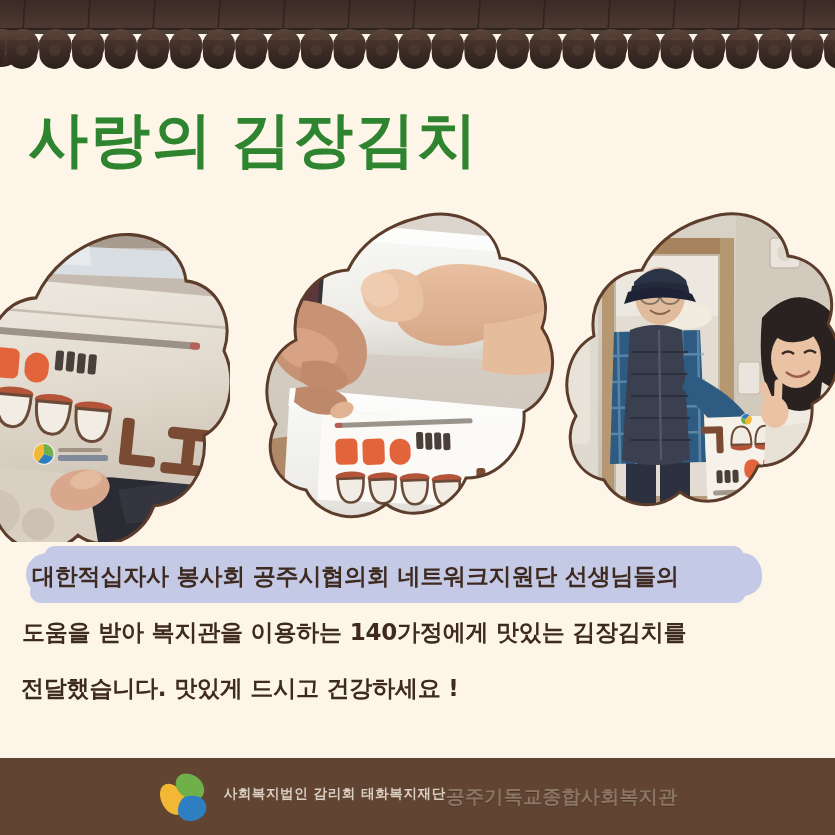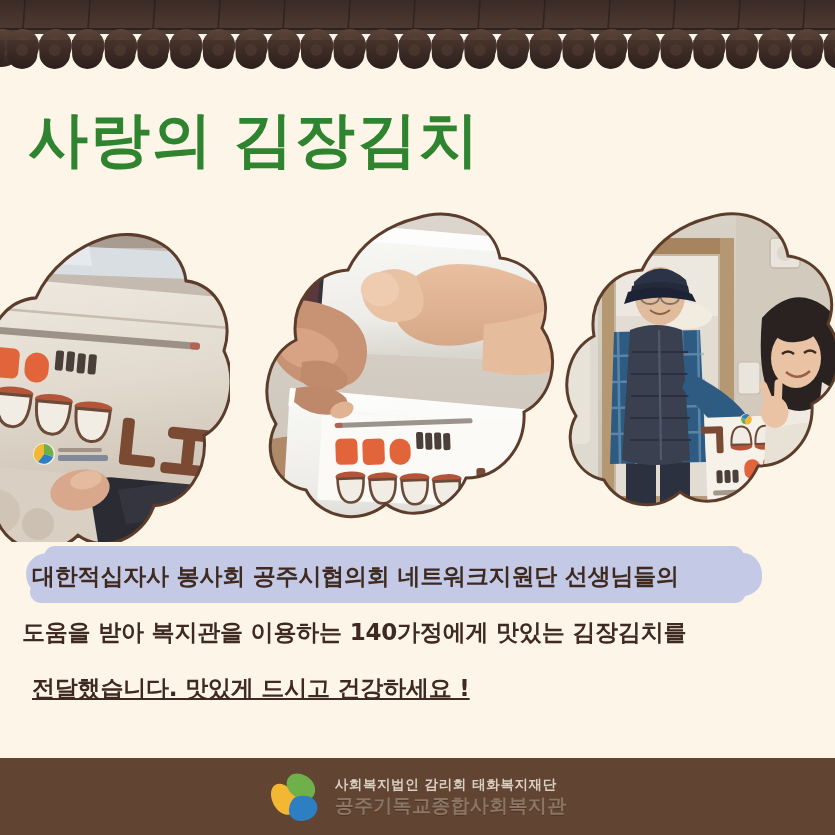--- a/index.html
+++ b/index.html
@@ -13,21 +13,21 @@
 
   
   .roof{position:absolute;left:-10px;top:0;width:855px;height:78px;z-index:6;}
   .roof svg{display:block;width:100%;height:100%;}
 
   
   .title{
     position:absolute;left:28px;top:100px;
     font-size:60px;font-weight:700;letter-spacing:2px;
     color:#2F8430;
-    font-family:Liberation Sans, sans-serif;
+    font-family:Liberation Serif, serif;
     white-space:nowrap;z-index:5;
   }
 
   
   .photos{position:absolute;left:0;top:212px;width:835px;height:340px;z-index:4;}
   .photo{position:absolute;top:0;}
   .photo svg{display:block;}
   .pf{stroke:#5C3C2B;stroke-width:3;}
 
   
@@ -42,21 +42,21 @@
   .bline{
     position:relative;
     font-size:23px;font-weight:700;
     color:#3E2A20;
     font-family:"DejaVu Sans","Liberation Sans",sans-serif;
     white-space:nowrap;
     letter-spacing:-0.2px;
   }
   #bline-1{margin-left:32px;height:56px;line-height:56px;}
   #bline-2{margin-left:22px;height:56px;line-height:56px;}
-  #bline-3{margin-left:32px;height:56px;line-height:56px;text-decoration:underline;}
+  #bline-3{margin-left:21px;height:56px;line-height:56px;}
   .hl{
     position:absolute;left:-6px;top:5px;
     width:736px;height:44px;
     background:#C4CAE6;
     border-radius:24px 20px 26px 22px / 22px 24px 20px 26px;
     z-index:-1;
     filter:blur(0.4px);
   }
   .hl:after{
     content:"";position:absolute;left:18px;top:-7px;width:700px;height:22px;
@@ -72,21 +72,21 @@
   .footer{
     position:absolute;left:0;top:758px;width:835px;height:77px;
     background:#614431;z-index:7;
   }
   .footer-inner{
     position:absolute;left:0;top:0;width:835px;height:77px;
     display:flex;align-items:center;justify-content:center;gap:12px;
   }
   .logo-mark{width:54px;height:54px;flex:0 0 54px;position:relative;}
   .logo-mark svg{display:block;width:54px;height:54px;}
-  .logo-text{display:flex;flex-direction:column;justify-content:center;line-height:1;}
+  .logo-text{display:flex;flex-direction:row;justify-content:center;line-height:1;}
   .org-sub{
     font-size:13.5px;font-weight:700;color:#D8CEC2;letter-spacing:0.6px;
     font-family:"DejaVu Sans","Liberation Sans",sans-serif;
     margin-bottom:4px;
   }
   .org-main{
     font-size:19px;font-weight:700;color:#8B7564;letter-spacing:0.3px;
     font-family:"DejaVu Sans","Liberation Sans",sans-serif;
     text-shadow:0 1px 0 #4E3527;
   }

